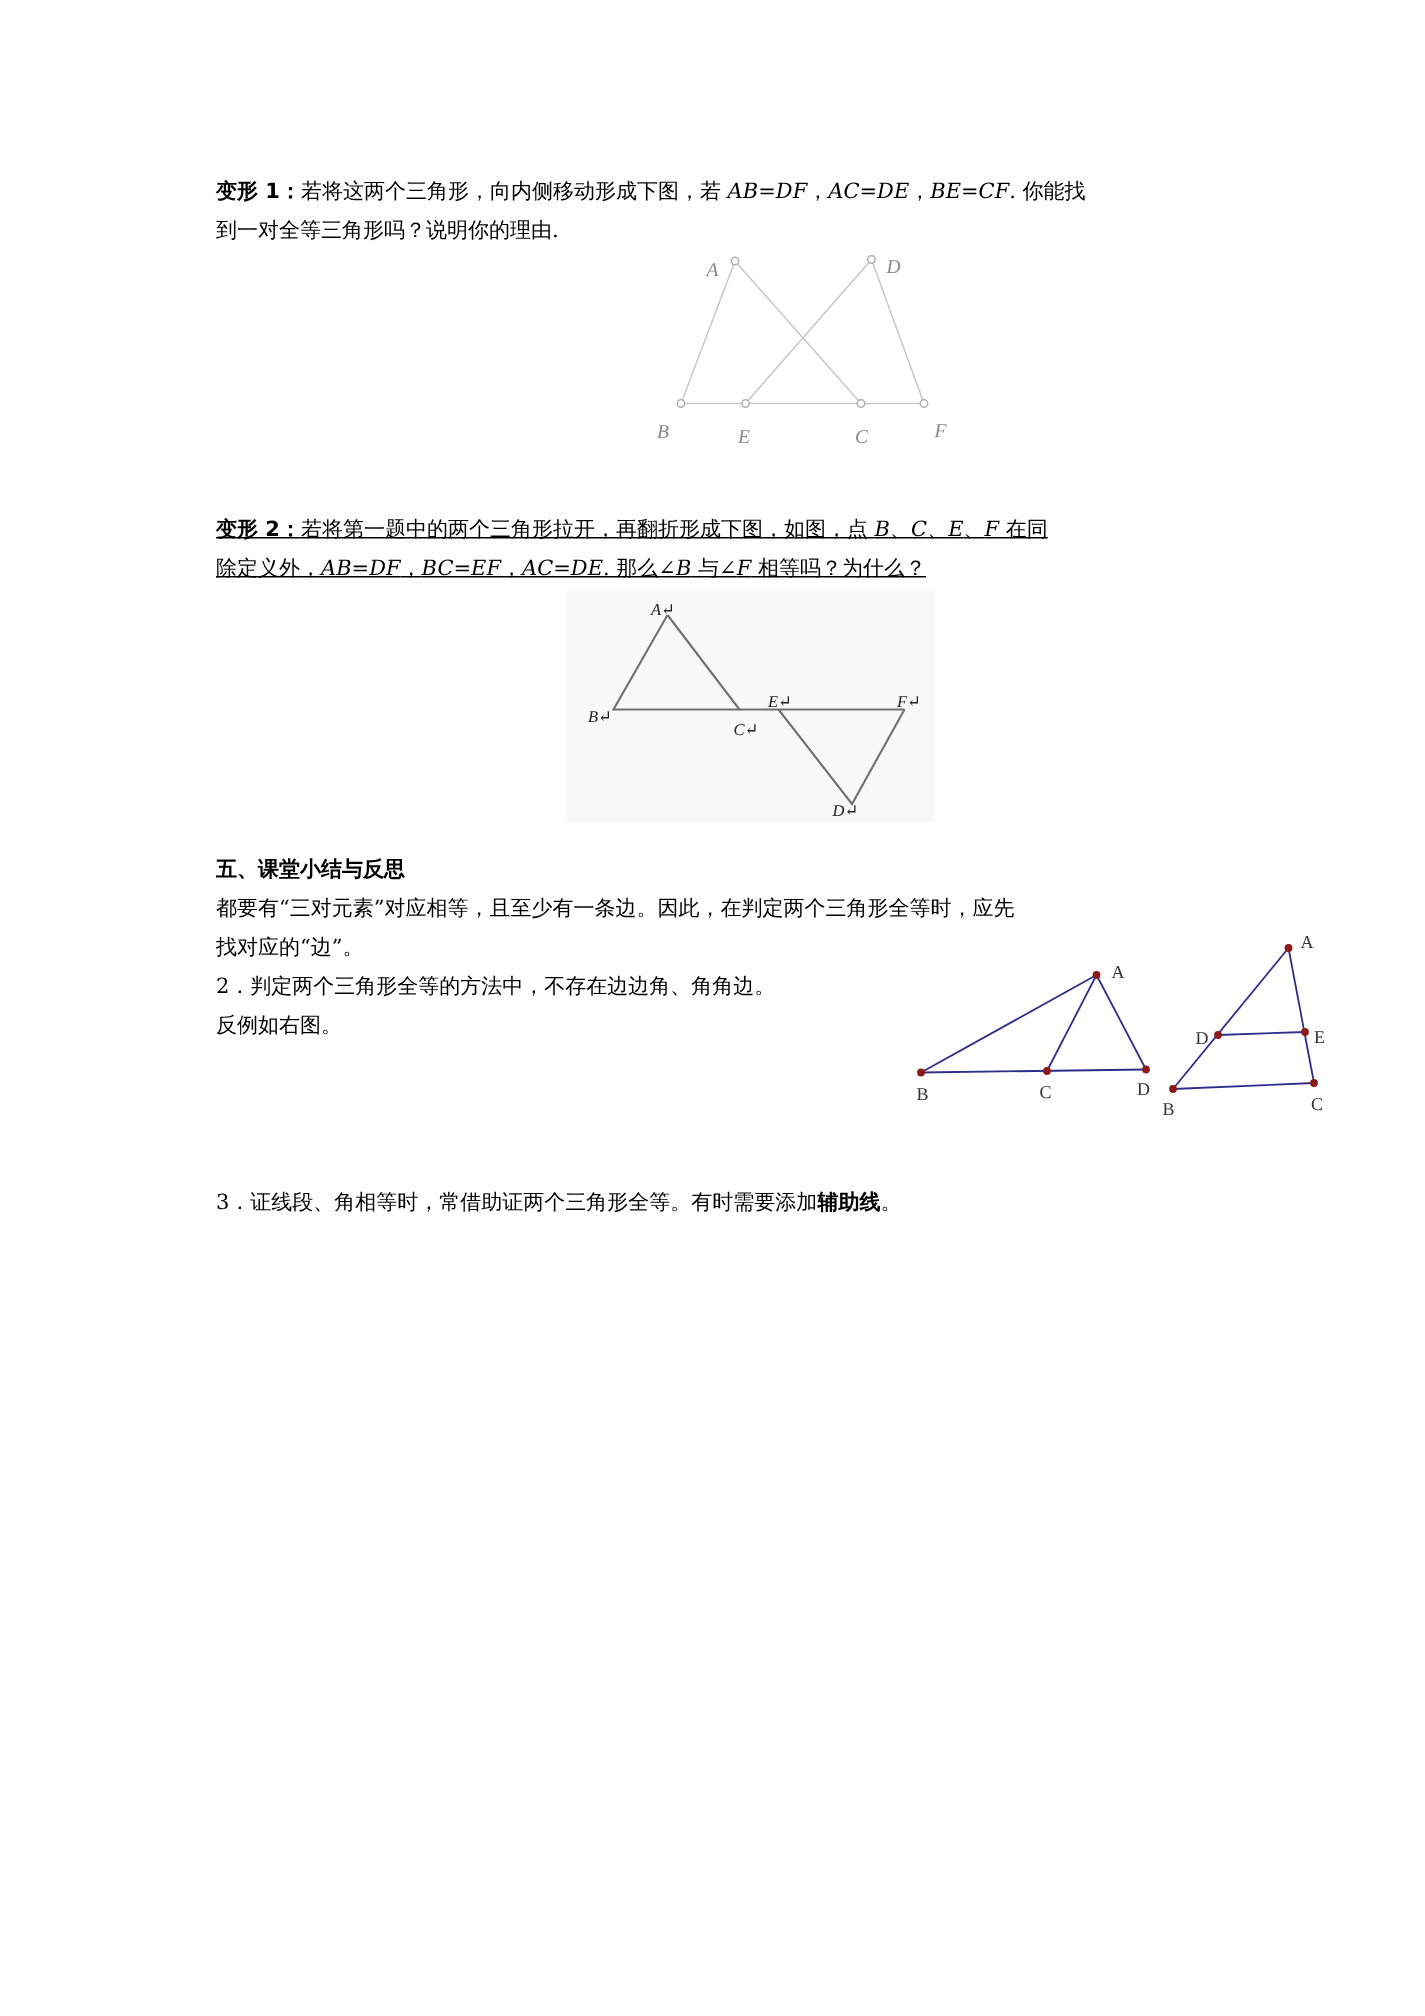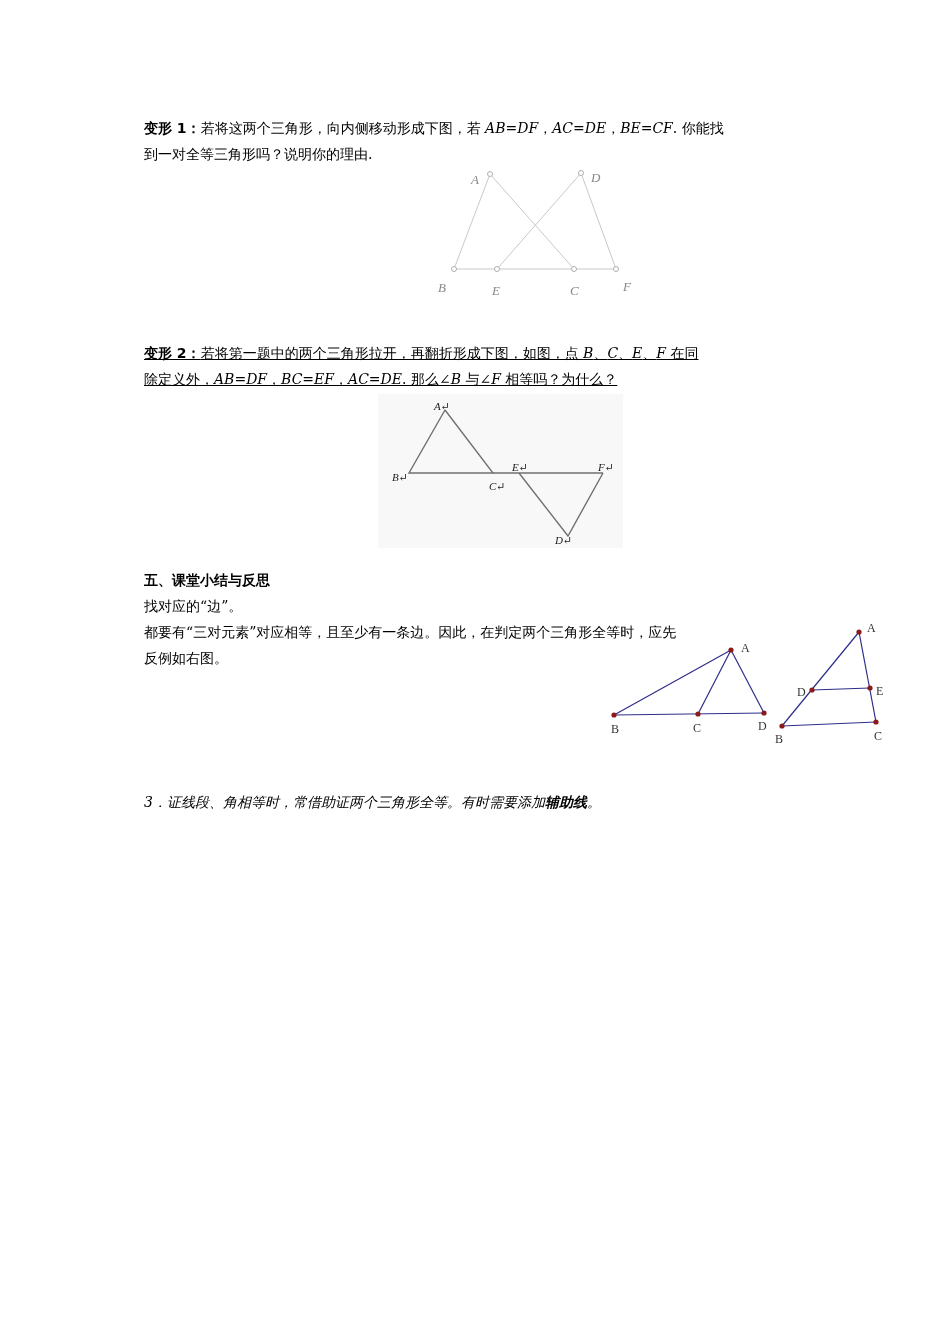--- a/index.html
+++ b/index.html
@@ -62,22 +62,23 @@
     <text x="14" y="87">B↵</text>
     <text x="111" y="96">C↵</text>
     <text x="134" y="77">E↵</text>
     <text x="220" y="77">F↵</text>
     <text x="177" y="150">D↵</text>
   </g>
 </svg>
 
 <div class="para" style="top:567px;">
   <div class="heading">五、课堂小结与反思</div>
+  <div>都要有“三对元素”对应相等，且至少有一条边。因此，在判定两个三角形全等时，应先</div>
   <div>找对应的“边”。</div>
-  <div>都要有“三对元素”对应相等，且至少有一条边。因此，在判定两个三角形全等时，应先</div>
+  <div>2．判定两个三角形全等的方法中，不存在边边角、角角边。</div>
   <div>反例如右图。</div>
 </div>
 
 <svg class="fig" style="left:600px; top:630px;" width="180" height="115" viewBox="0 0 180 115">
   <g stroke="#2e2e8a" stroke-width="1.2" fill="none">
     <line x1="14" y1="85" x2="131" y2="20"></line>
     <line x1="98" y1="84" x2="131" y2="20"></line>
     <line x1="131" y1="20" x2="164" y2="83"></line>
     <line x1="14" y1="85" x2="164" y2="83"></line>
   </g>
@@ -111,15 +112,15 @@
   </g>
   <g fill="#333" font-size="12">
     <text x="97" y="17">A</text>
     <text x="27" y="81">D</text>
     <text x="106" y="80">E</text>
     <text x="5" y="128">B</text>
     <text x="104" y="125">C</text>
   </g>
 </svg>
 
-<div class="para" style="top:789px;font-style:italic;">
+<div class="para" style="top:789px;">
   <span>3．证线段、角相等时，常借助证两个三角形全等。有时需要添加</span><span class="heading">辅助线</span><span>。</span>
 </div>
 
 </body></html>

